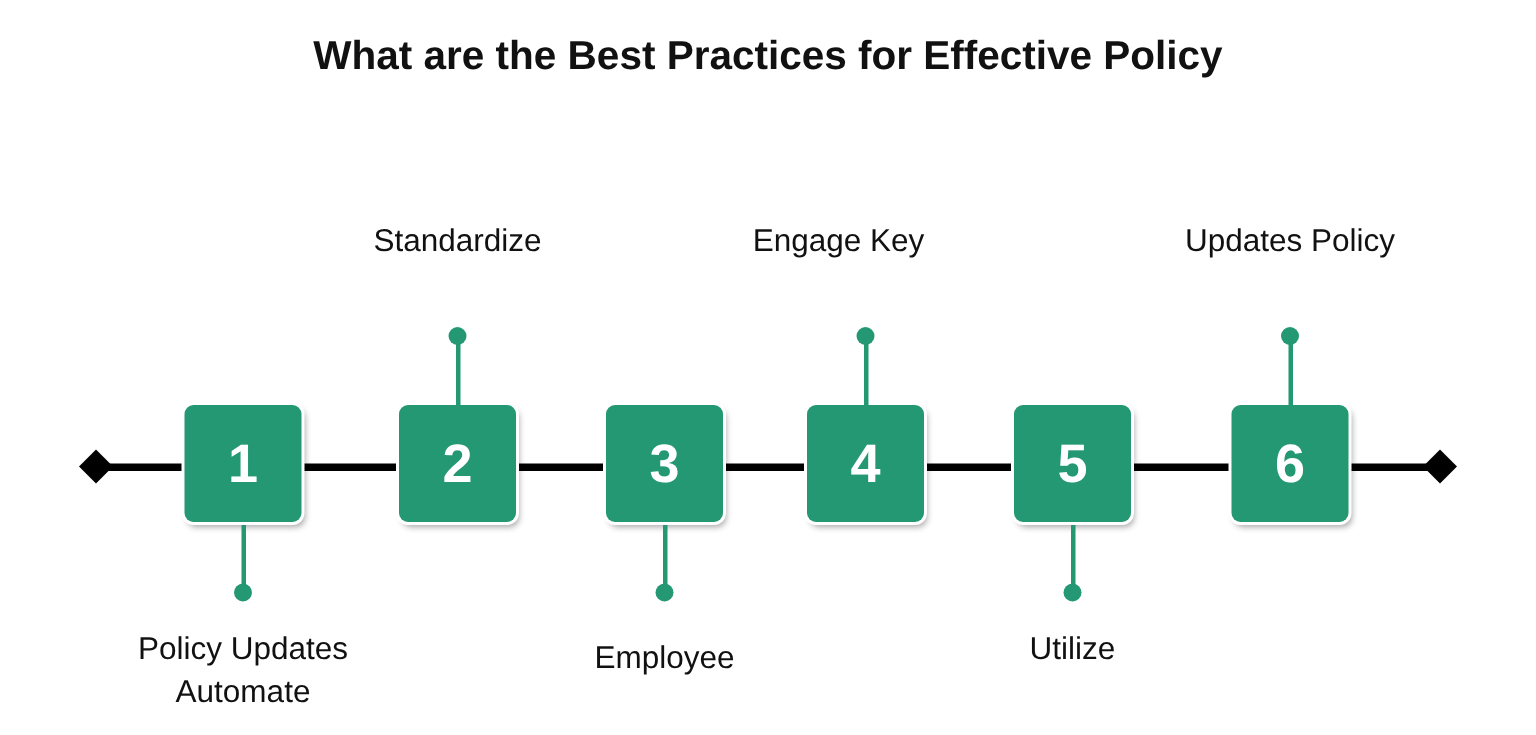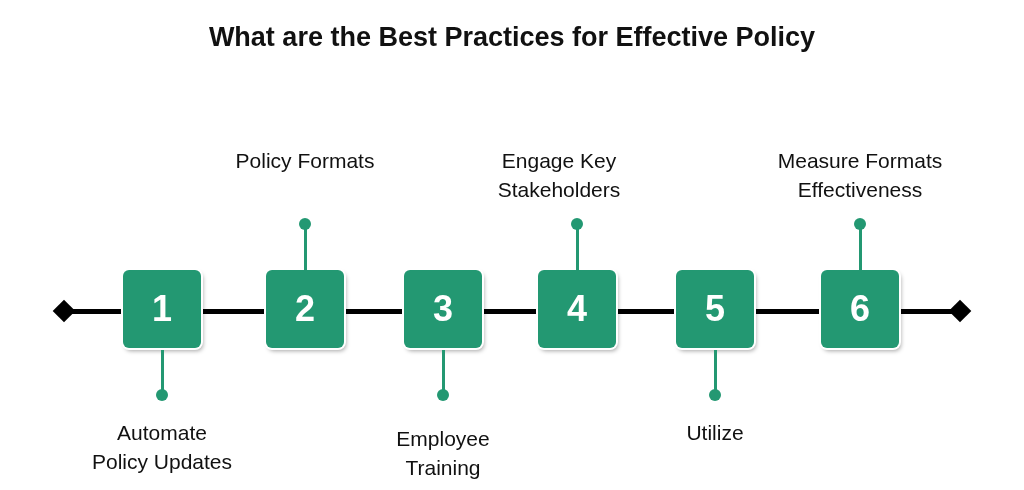--- a/index.html
+++ b/index.html
@@ -26,63 +26,60 @@
 <div class="axis"></div>
 <div class="diamond" style="left:56px;"></div>
 <div class="diamond" style="left:952px;"></div>
 
 <div class="box" style="left:123px;">
     <span>1</span>
   </div>
 <div class="stem" style="left:161px; top:350px; height:42px;"></div>
 <div class="dot" style="left:156px; top:389px;"></div>
 <div class="label" style="left:42px; top:418px;">
+  <div>Policy Updates</div>
   <div>Automate</div>
-  <div>Policy Updates</div>
 </div>
 
 <div class="box" style="left:266px;">
     <span>2</span>
   </div>
 <div class="stem" style="left:304px; top:226px; height:44px;"></div>
 <div class="dot" style="left:299px; top:218px;"></div>
 <div class="label" style="left:185px; top:146px;">
-  <div>Policy Formats</div>
+  <div>Standardize</div>
 </div>
 
 <div class="box" style="left:404px;">
     <span>3</span>
   </div>
 <div class="stem" style="left:442px; top:350px; height:42px;"></div>
 <div class="dot" style="left:437px; top:389px;"></div>
 <div class="label" style="left:323px; top:424px;">
   <div>Employee</div>
-  <div>Training</div>
 </div>
 
 <div class="box" style="left:538px;">
     <span>4</span>
   </div>
 <div class="stem" style="left:576px; top:226px; height:44px;"></div>
 <div class="dot" style="left:571px; top:218px;"></div>
 <div class="label" style="left:439px; top:146px;">
   <div>Engage Key</div>
-  <div>Stakeholders</div>
 </div>
 
 <div class="box" style="left:676px;">
     <span>5</span>
   </div>
 <div class="stem" style="left:714px; top:350px; height:42px;"></div>
 <div class="dot" style="left:709px; top:389px;"></div>
 <div class="label" style="left:595px; top:418px;">
   <div>Utilize</div>
 </div>
 
 <div class="box" style="left:821px;">
     <span>6</span>
   </div>
 <div class="stem" style="left:859px; top:226px; height:44px;"></div>
 <div class="dot" style="left:854px; top:218px;"></div>
 <div class="label" style="left:740px; top:146px;">
-  <div>Measure Formats</div>
-  <div>Effectiveness</div>
+  <div>Updates Policy</div>
 </div>
 
 </body></html>

